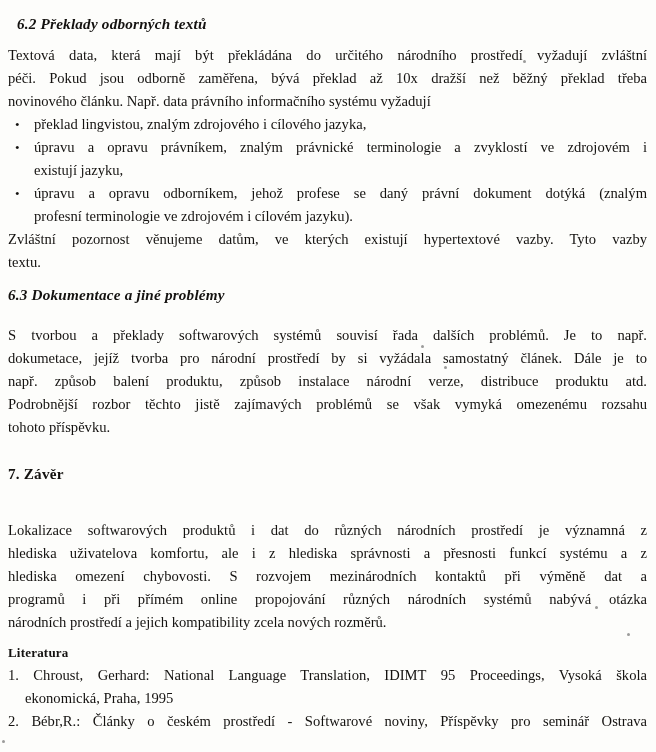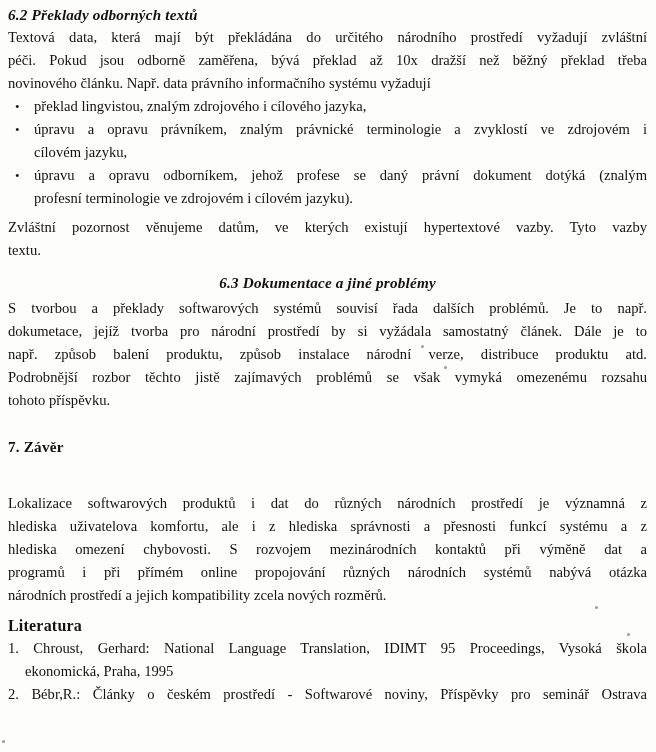--- a/index.html
+++ b/index.html
@@ -31,39 +31,39 @@
   .line.last {
     text-align-last: left;
   }
   .heading {
     font-weight: bold;
     font-size: 15.2px;
     line-height: 22px;
     letter-spacing: 0.2px;
   }
   .heading.italic { font-style: italic; }
-  .h-62  { margin: 0; }
+  .h-62  { margin: 9px; }
   .para-intro   { }
   .bullets      { margin: 0; padding: 0; list-style: none; }
   .bullet-item  { display: flex; }
   .bullet-marker {
     width: 26px;
     flex: 0 0 26px;
     padding-left: 7px;
     box-sizing: border-box;
     line-height: 23px;
     font-size: 13px;
   }
   .bullet-text  { flex: 1 1 auto; min-width: 0; }
-  .para-hypertext { margin-top: 6px; }
-  .h-63  { margin-top: 10px; text-align: center; }
-  .para-doc    { margin-top: 3px; }
+  .para-hypertext { }
+  .h-63  { margin-top: 10px; }
+  .para-doc    { margin-top: 18px; }
   .h-7   { margin-top: 24px; }
   .para-concl  { margin-top: 34px; }
-  .h-lit { margin-top: 8px; font-size: 16px; }
+  .h-lit { margin-top: 8px; font-size: 13px; }
   .references { margin: 0; }
   .ref .line:not(:first-child) { padding-left: 17px; }
   
   .speck {
     position: absolute;
     width: 3px;
     height: 3px;
     border-radius: 50%;
     background: #4a4a4a;
     opacity: 0.55;
@@ -87,21 +87,21 @@
     <div class="bullet-item">
       <span class="bullet-marker">•</span>
       <div class="bullet-text">
           <div class="line last">překlad lingvistou, znalým zdrojového i cílového jazyka,</div>
         </div>
     </div>
     <div class="bullet-item">
       <span class="bullet-marker">•</span>
       <div class="bullet-text">
           <div class="line">úpravu a opravu právníkem, znalým právnické terminologie a zvyklostí ve zdrojovém i</div>
-          <div class="line last">cílovém jazyku,</div>
+          <div class="line last">existují jazyku,</div>
         </div>
     </div>
     <div class="bullet-item">
       <span class="bullet-marker">•</span>
       <div class="bullet-text">
           <div class="line">úpravu a opravu odborníkem, jehož profese se daný právní dokument dotýká (znalým</div>
           <div class="line last">profesní terminologie ve zdrojovém i cílovém jazyku).</div>
         </div>
     </div>
   </div>

